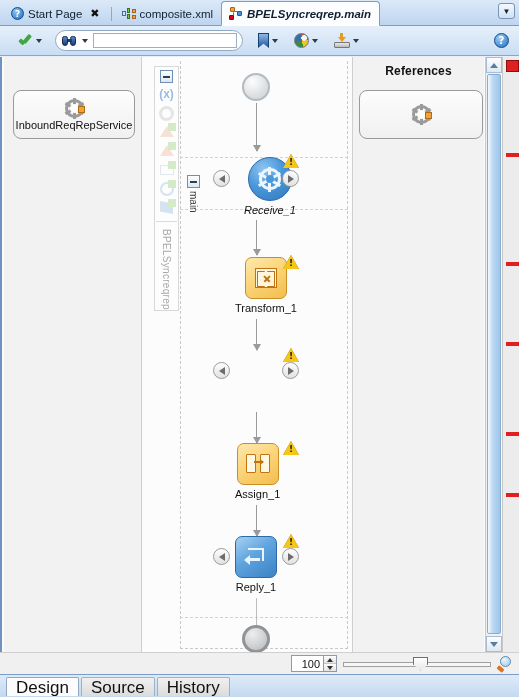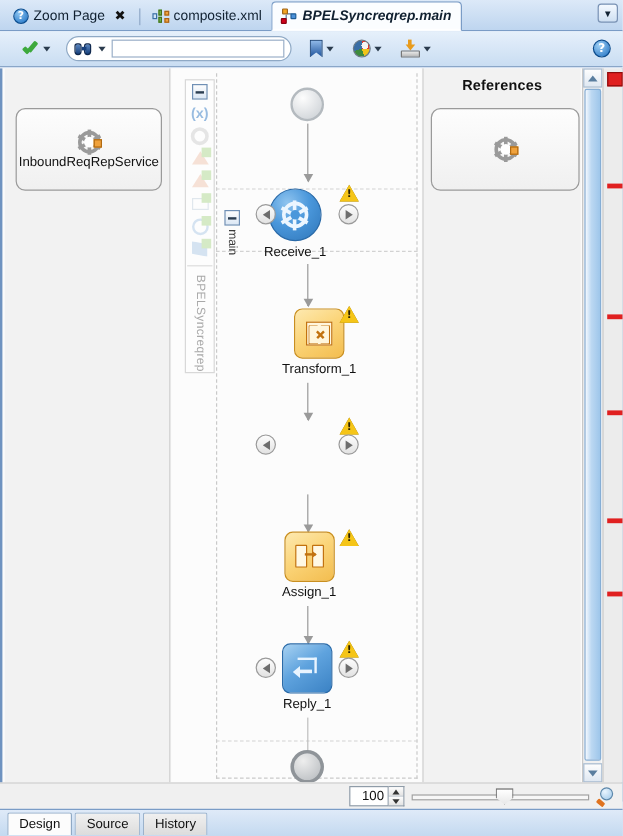--- a/index.html
+++ b/index.html
@@ -212,21 +212,21 @@
     width: 132px; height: 595px;
     background: #f2f2f2;
     border-left: 1px solid #cfcfcf;
   }
   .pane-title {
     text-align: center; font-weight: bold; font-size: 12px;
     color: #111; margin-top: 7px; letter-spacing: .2px;
   }
   .svc-box {
     position: absolute; left: 9px; top: 33px;
-    width: 122px; height: 69px;
+    width: 122px; height: 49px;
     border: 1px solid #9a9a9a; border-radius: 8px;
     background: linear-gradient(#fdfdfd, #f0f0f0);
     display: flex; flex-direction: column; align-items: center;
     justify-content: center; gap: 1px;
   }
   .pane-refs .svc-box { left: 6px; width: 124px; }
   .svc-label { font-size: 11px; color: #111; }
   .ico-gear-gray {
     width: 19px; height: 19px; position: relative;
   }
@@ -531,39 +531,39 @@
   .bottombar {
     position: absolute; left: 0; top: 674px;
     width: 519px; height: 23px;
     background: linear-gradient(#dfeaf8, #c3d9f0);
     border-top: 1px solid #7a9cc6;
     display: flex; align-items: flex-start;
     padding: 2px 0 0 6px; gap: 2px;
   }
   .btab {
     height: 19px; padding: 0 9px;
-    display: flex; align-items: center;
-    font-size: 11px; color: #111;
+    display: flex; 
+    font-size: 17px; color: #111;
     border: 1px solid #9bb2cb; border-bottom: none;
     border-radius: 2px 2px 0 0;
     background: linear-gradient(#f0f0f0, #dcdcdc);
     cursor: pointer;
   }
   .btab.active { background: #fcfcfc; border-color: #8fa9c5; }
 </style>
 </head>
 <body>
 
 <div id="app">
 
   <div class="tabbar">
 
     <div class="tab inactive">
       <span class="ico-startpage">?</span>
-      <span>Zoom Page</span>
+      <span>Start Page</span>
       <span class="tab-close">✖</span>
     </div>
 
     <div class="tab-sep"></div>
 
     <div class="tab inactive">
       <span class="ico-composite">
         <i class="a"></i>
           <i class="b"></i>
           <i class="c"></i>
@@ -687,21 +687,21 @@
         <div class="vt">main</div>
       </div>
 
       <div class="flow">
 
         <div class="node" style="left:99px; top:16px;">
           <div class="circle-start"></div>
         </div>
         <div class="conn arrow" style="left:113px; top:46px; height:48px;"></div>
 
-        <div class="node" style="left:77px; top:100px;">
+        <div class="node" style="left:101px; top:100px;font-style:italic;">
           <div class="shape-circle-blue">
             <span class="ico-gear-white">
               <span class="t"></span>
                 <span class="t t2"></span>
                 <span class="t t3"></span>
               <span class="r"></span>
                 <span class="h" style="background:#4a97db"></span>
             </span>
           </div>
           <div class="node-label">Receive_1</div>

